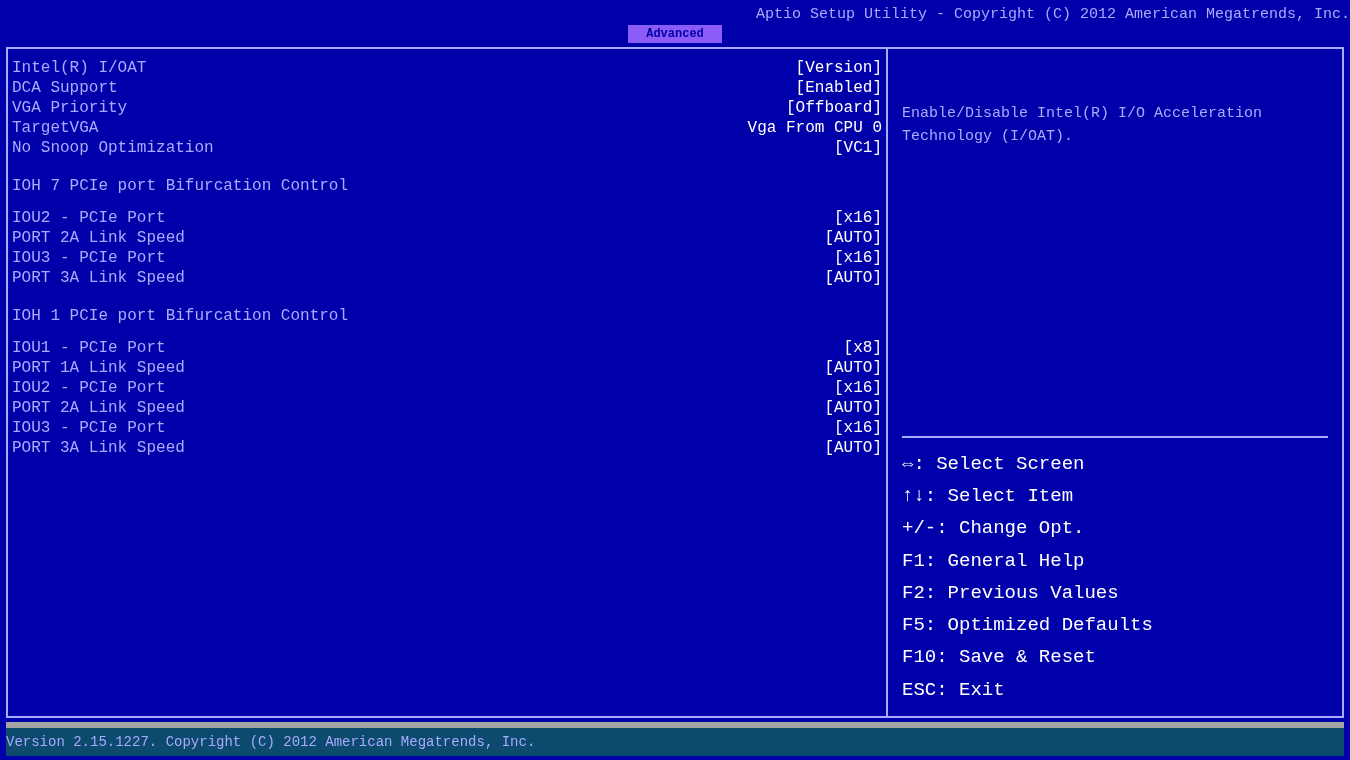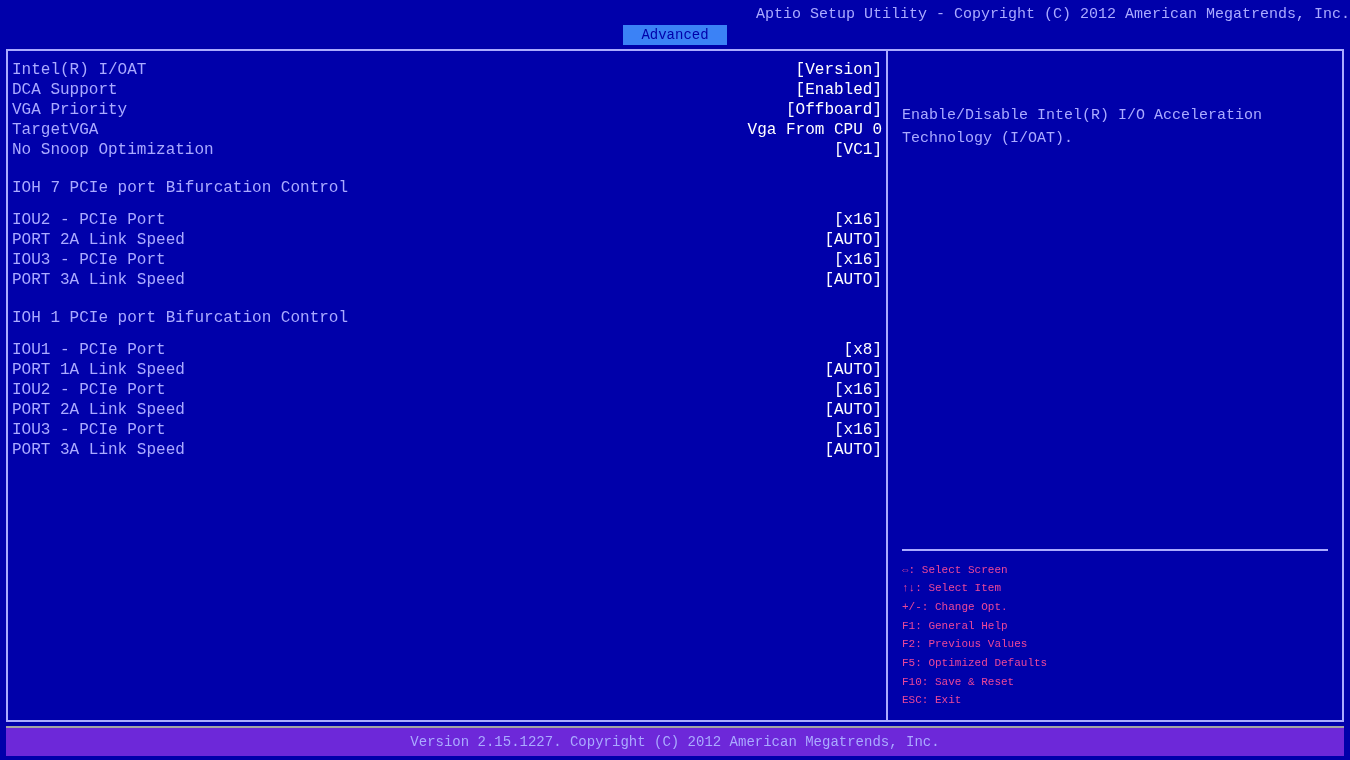--- a/index.html
+++ b/index.html
@@ -38,26 +38,26 @@
       margin-bottom: 2px;
     }
 
     #tab-bar {
       display: flex;
       justify-content: center;
       margin-top: 2px;
     }
 
     .tab {
-      background-color: #3b82f6;
+      background-color: #8b5cf6;
       color: #0000aa;
       padding: 2px 18px;
       font-family: 'Courier New', Courier, monospace;
-      font-size: 14px;
-      font-weight: normal;
+      font-size: 12px;
+      font-weight: bold;
     }
 
     
     #main {
       display: flex;
       flex: 1;
       border: 2px solid #aaaaff;
       margin: 4px 6px;
     }
 
@@ -108,33 +108,33 @@
       margin-bottom: auto;
       margin-top: 44px;
     }
 
     #key-help-divider {
       border-top: 2px solid #aaaaff;
       margin: 10px 0;
     }
 
     #key-help {
-      color: #ec4899;
-      font-size: 11px;
+      color: #ffffff;
+      font-size: 19px;
       line-height: 1.7;
     }
 
     
     #footer {
-      background-color: #6d28d9;
-      text-align: center;
+      background-color: #0c4a6e;
+      text-align: left;
       padding: 6px 0;
       color: #aaaaff;
       font-size: 14px;
-      border-top: 2px solid #a3a3a3;
+      border-top: 6px solid #a3a3a3;
       margin: 0 6px 4px 6px;
     }
   </style>
 </head>
 <body>
 
 <div id="app">
 
   <div id="header">
     <div id="header-title">Aptio Setup Utility - Copyright (C) 2012 American Megatrends, Inc.</div>

